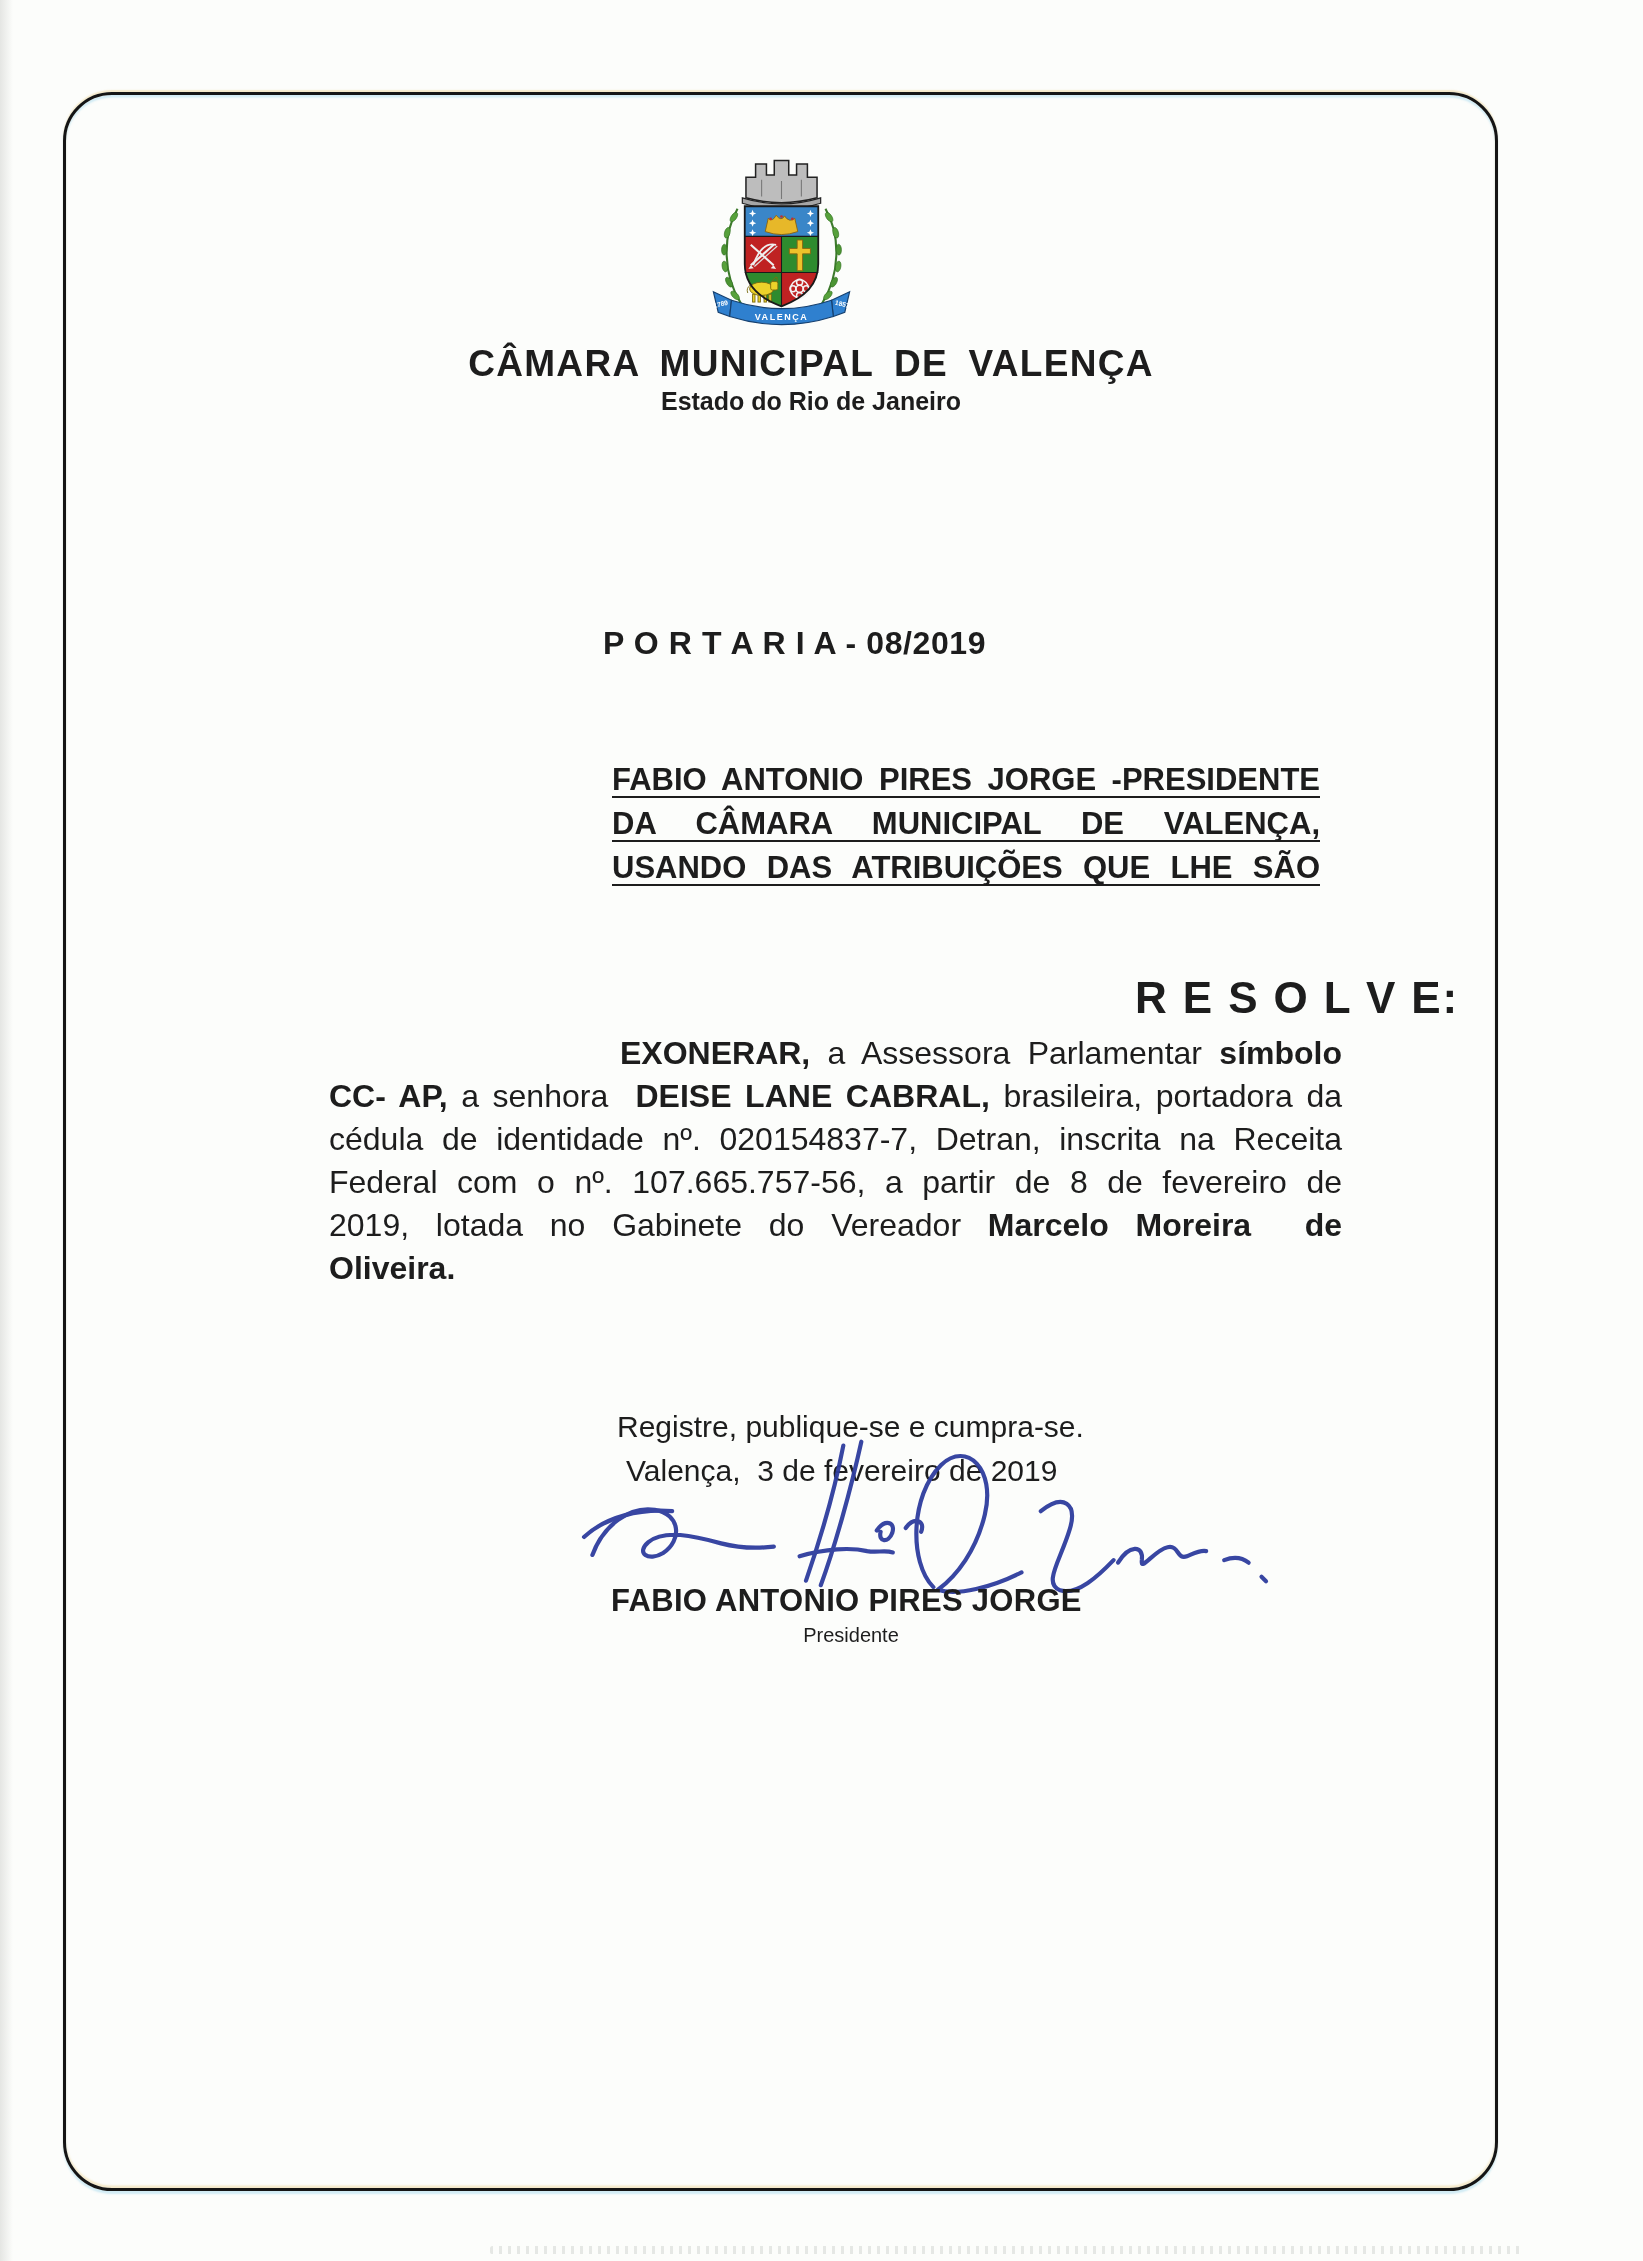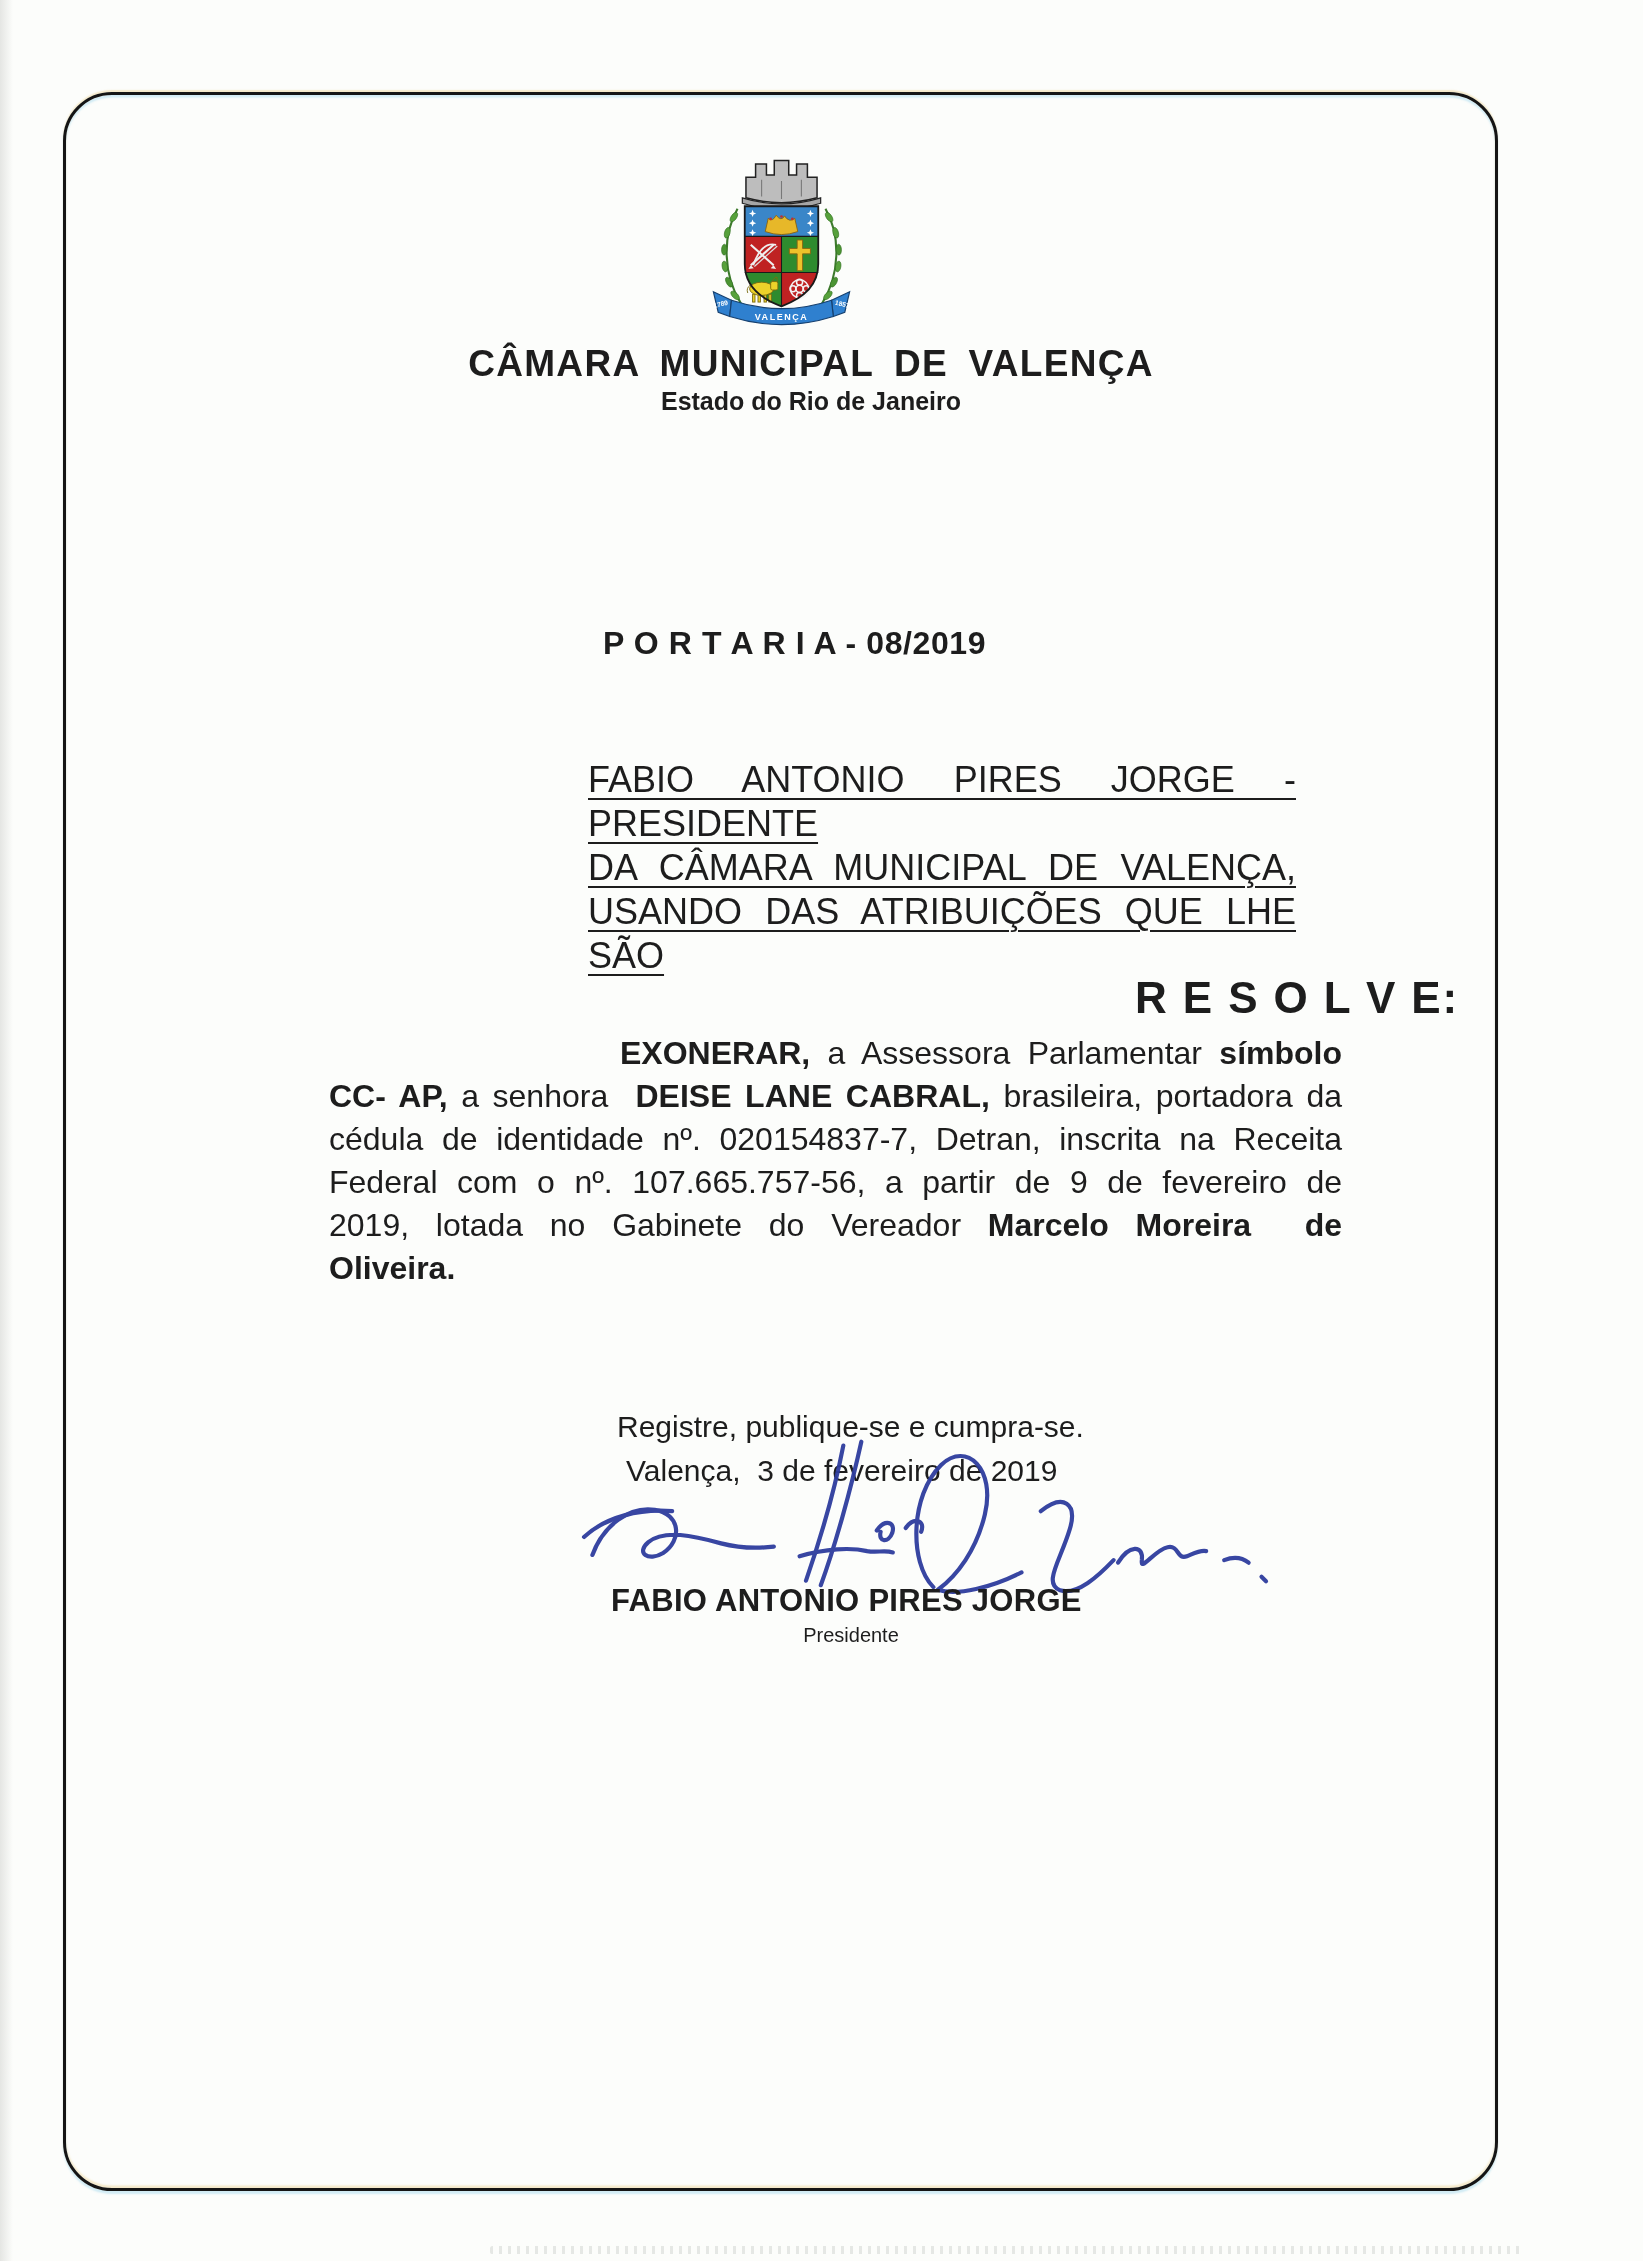--- a/index.html
+++ b/index.html
@@ -16,21 +16,21 @@
     border:3.9px solid #151515;border-radius:49px;
     box-shadow:0 2.6px 1.9px rgba(110,195,230,.30),0 -1.9px 1.3px rgba(225,175,55,.25),
       inset 0 2.6px 1.9px rgba(110,195,230,.30),inset 0 -2.6px 1.9px rgba(225,175,55,.25);}
   .abs{position:absolute;}
   .ctr{transform:translateX(-50%);margin-left:31px;}
   .b{font-weight:bold;}
   .page-title{left:780px;top:343px;font-size:37px;font-weight:bold;
     letter-spacing:1.3px;word-spacing:9px;white-space:nowrap;}
   .page-subtitle{left:780px;top:387px;font-size:25px;font-weight:bold;white-space:nowrap;}
   .portaria{left:603px;top:625px;font-size:32px;font-weight:bold;letter-spacing:0.6px;white-space:nowrap;}
-  .preamble{left:588px;top:758px;width:708px;font-size:36px;font-weight:normal;line-height:44px;}
+  .preamble{left:612px;top:758px;width:708px;font-size:31px;font-weight:bold;line-height:44px;}
   .preamble div{text-align:justify;text-align-last:justify;
     text-decoration:underline;text-decoration-thickness:1.9px;text-underline-offset:5.8px;}
   .preamble div.last{text-align-last:left;}
   .resolve{left:1135px;top:973px;font-size:44px;font-weight:bold;letter-spacing:1.9px;white-space:nowrap;}
   .bodyp{left:329px;top:1032px;width:1013px;font-size:32px;line-height:43px;}
   .bodyp div{text-align:justify;text-align-last:justify;}
   .bodyp div:first-child{text-indent:291px;}
   .bodyp div.last{text-align-last:left;}
   .closing-1{left:617px;top:1410px;font-size:30px;white-space:nowrap;}
   .closing-2{left:626px;top:1454px;font-size:30px;white-space:nowrap;}
@@ -156,21 +156,21 @@
     <div>DA CÂMARA MUNICIPAL DE VALENÇA,</div>
     <div>USANDO DAS ATRIBUIÇÕES QUE LHE SÃO</div>
   </div>
 
 <div class="abs resolve">R E S O L V E:</div>
 
 <div class="abs bodyp">
     <div><span class="b">EXONERAR,</span><span> a Assessora Parlamentar </span><span class="b">símbolo</span></div>
     <div><span class="b">CC- AP,</span><span> a senhora &nbsp;</span><span class="b">DEISE LANE CABRAL,</span><span> brasileira, portadora da</span></div>
     <div><span>cédula de identidade nº. 020154837-7, Detran, inscrita na Receita</span></div>
-    <div><span>Federal com o nº. 107.665.757-56, a partir de 9 de fevereiro de</span></div>
+    <div><span>Federal com o nº. 107.665.757-56, a partir de 8 de fevereiro de</span></div>
     <div><span>2019, lotada no Gabinete do Vereador </span><span class="b">Marcelo Moreira &nbsp;de</span></div>
     <div class="last"><span class="b">Oliveira.</span></div>
   </div>
 
 <div class="abs closing-1">Registre, publique-se e cumpra-se.</div>
 <div class="abs closing-2">Valença, &nbsp;3 de fevereiro de 2019</div>
 
 <svg class="abs sig" width="773" height="175" viewBox="0 0 1200 272">
   <g stroke="#2e3d9e" stroke-width="6.5" fill="none" stroke-linecap="round" stroke-linejoin="round" opacity="0.95">
     <path d="M105,160 C140,128 192,116 242,120"></path>

